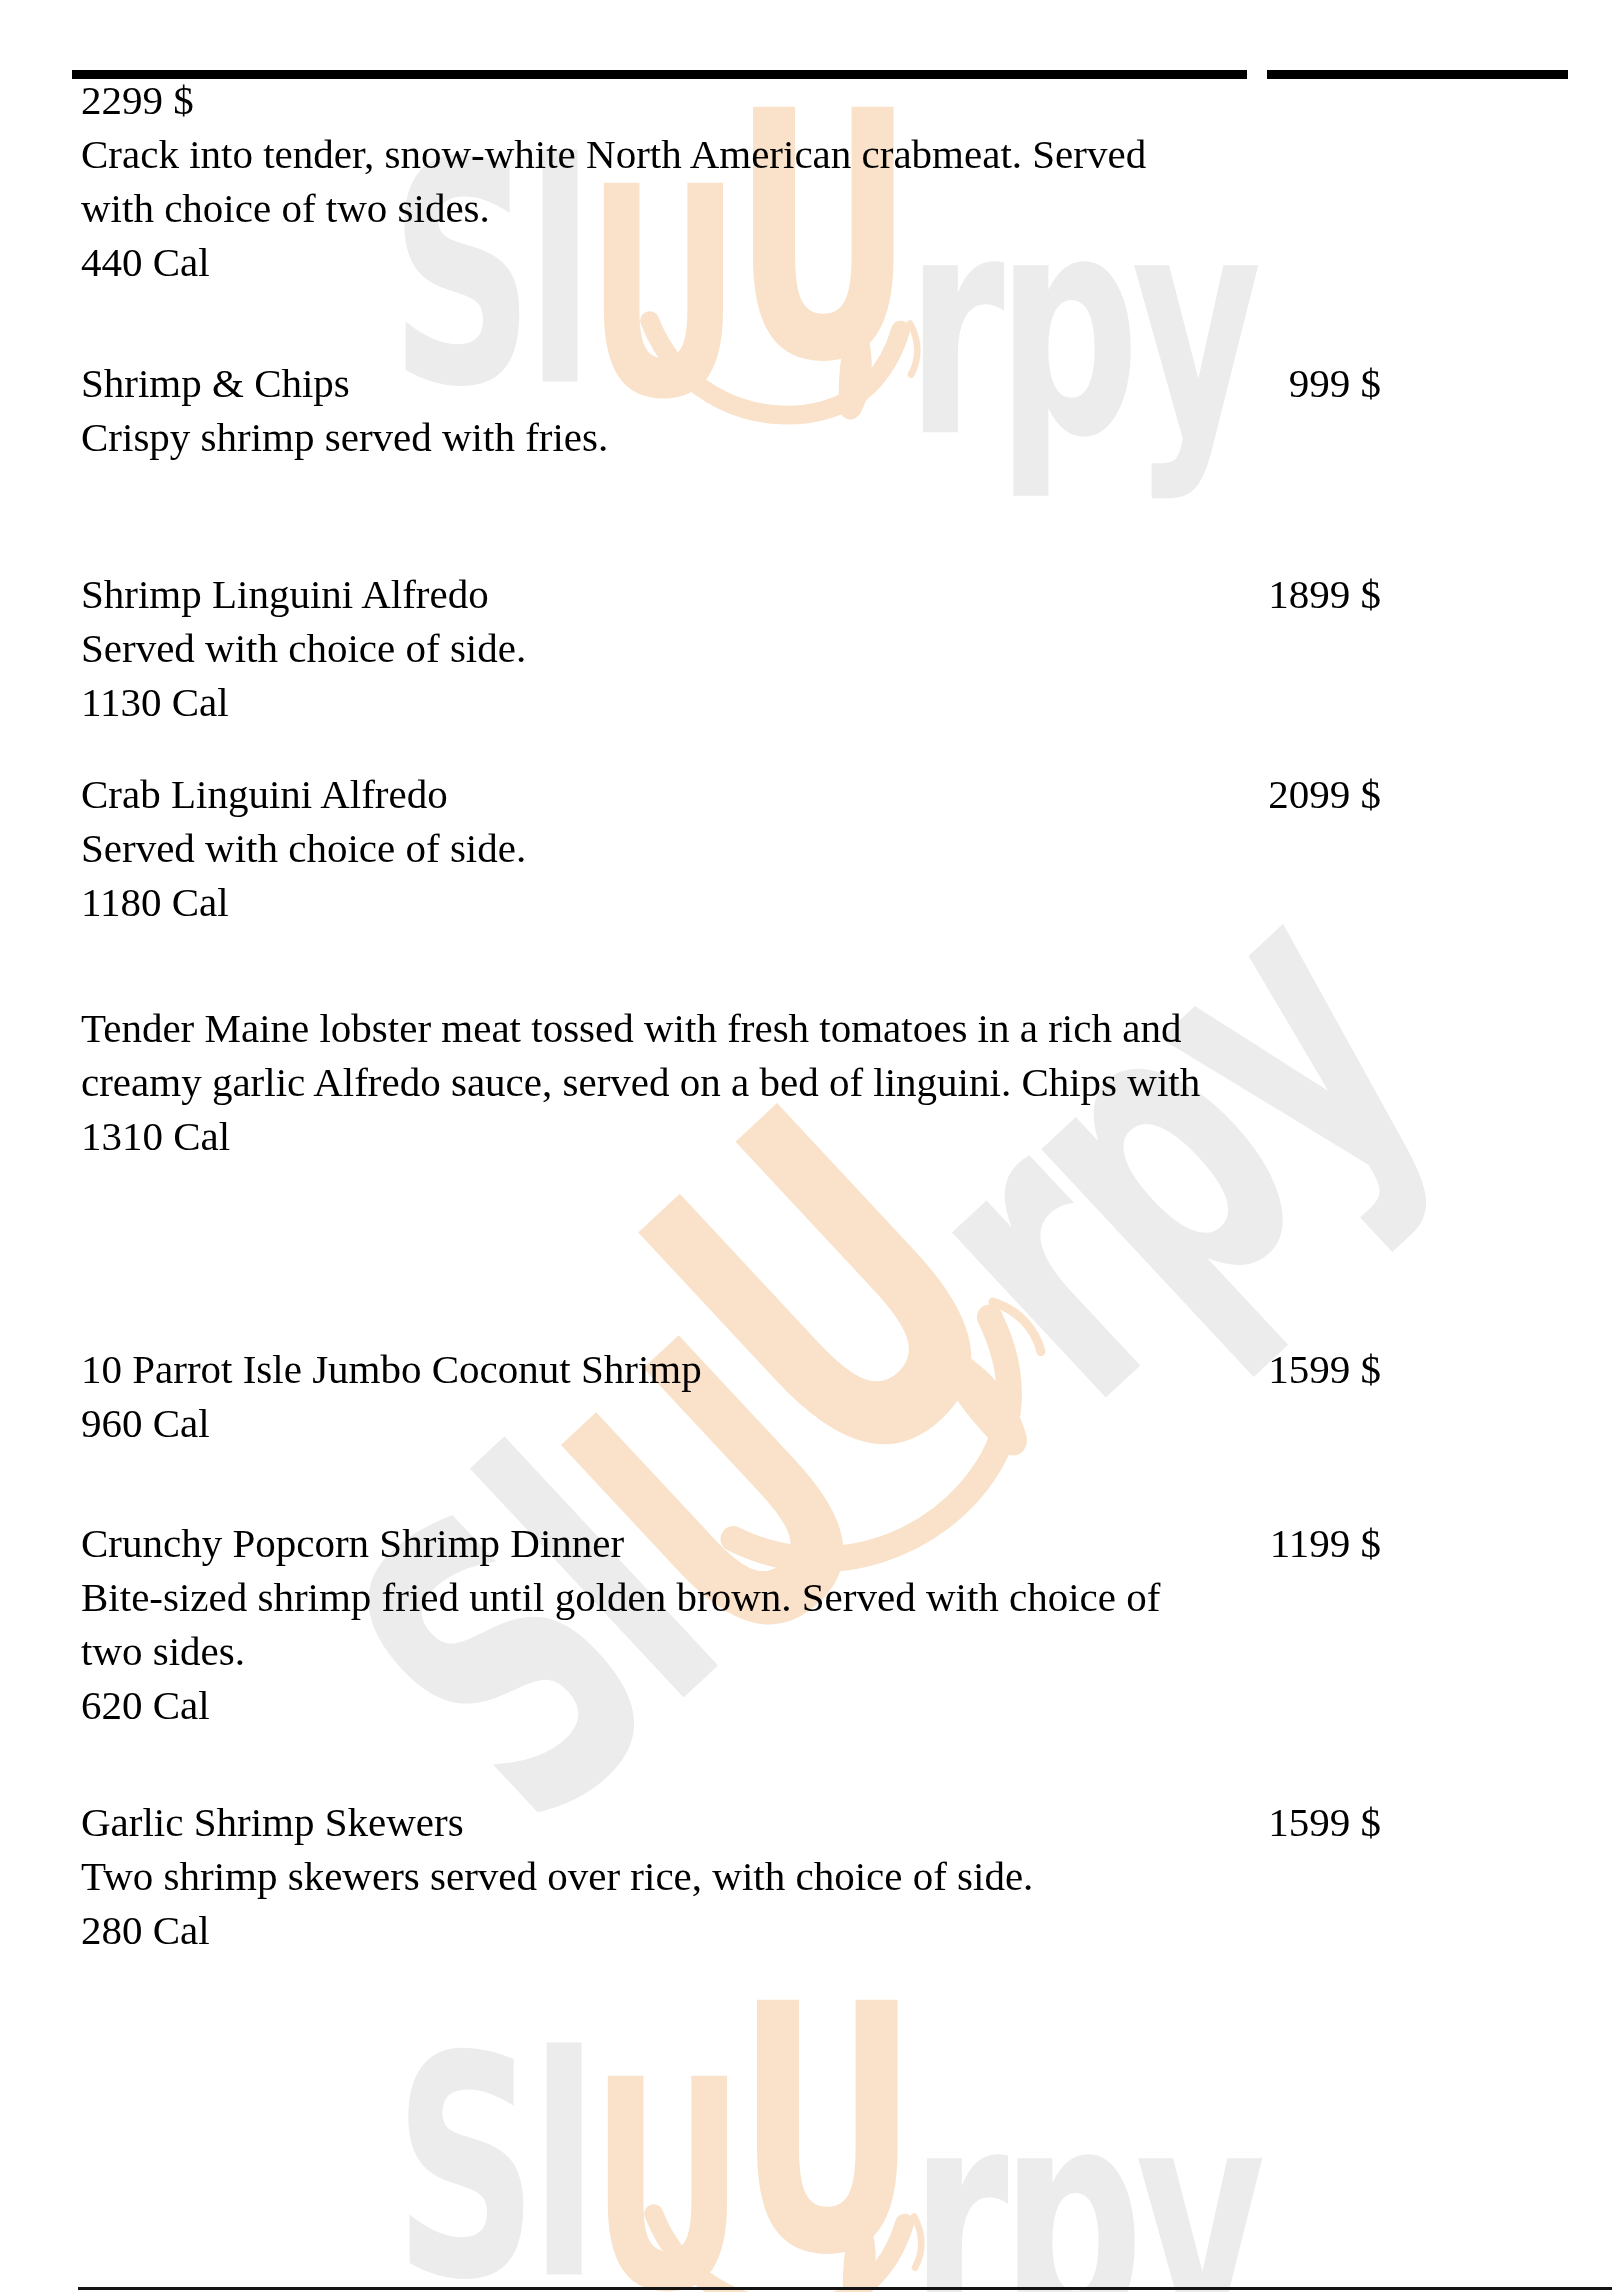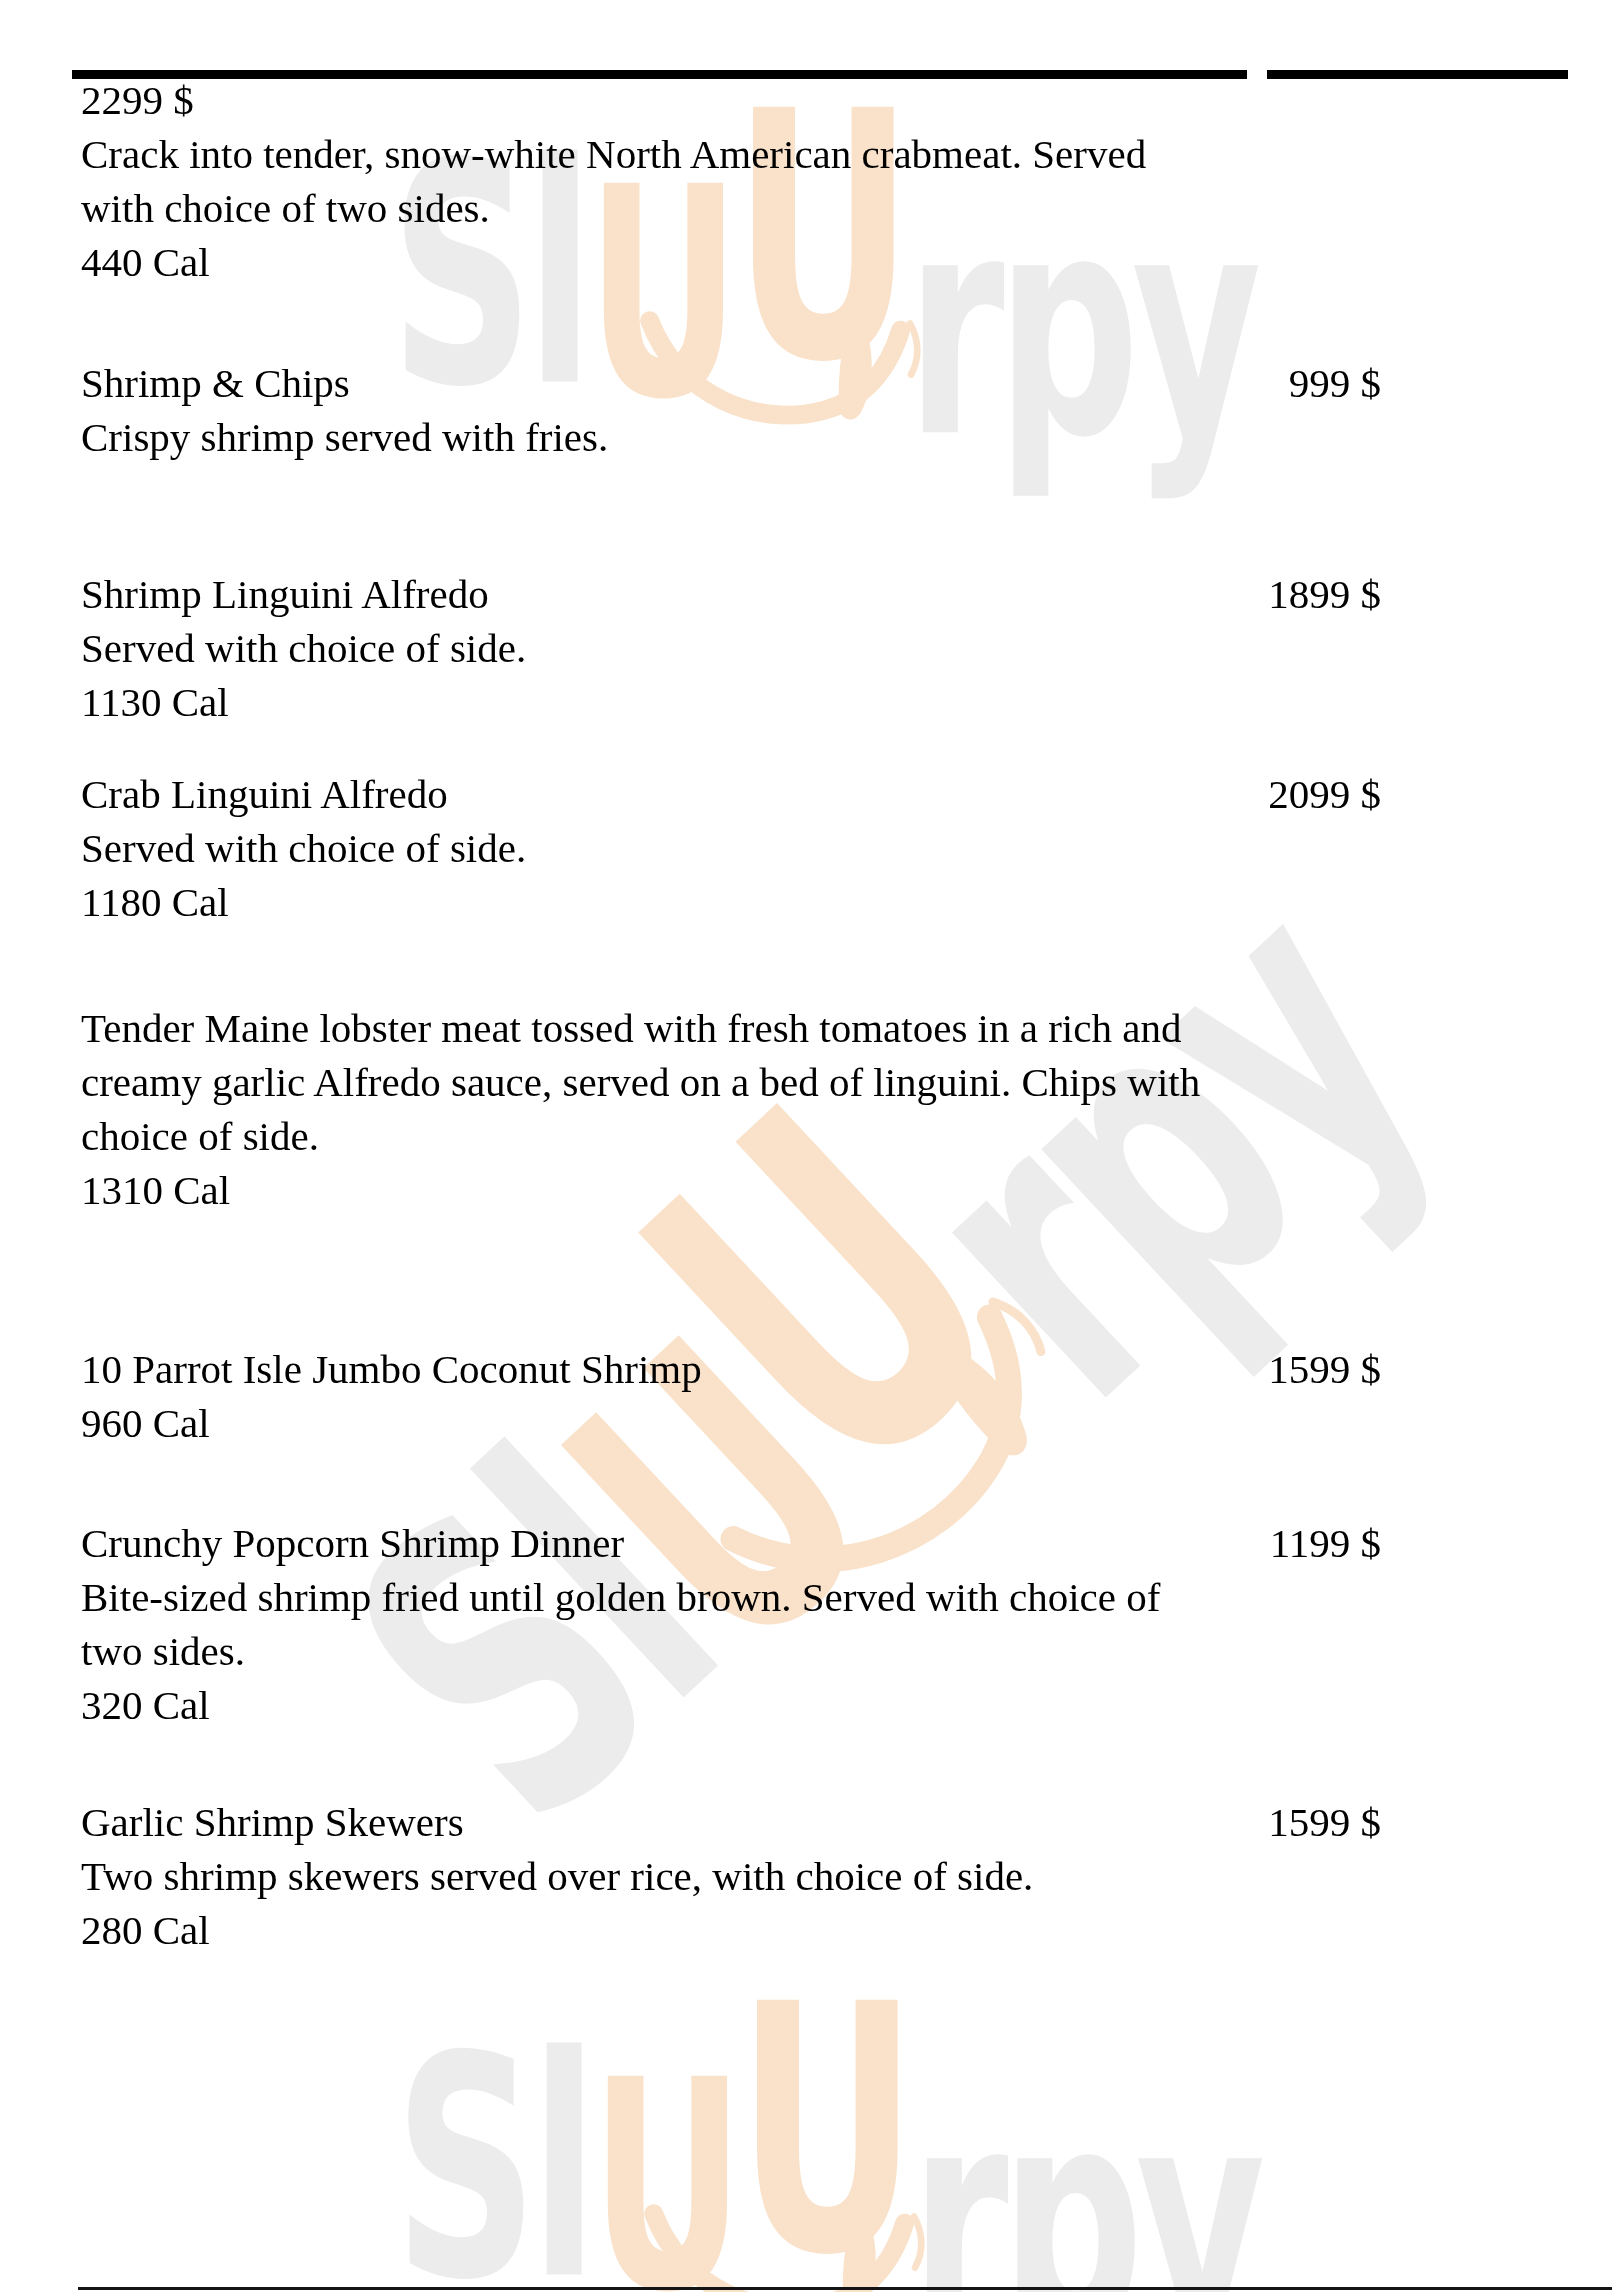--- a/index.html
+++ b/index.html
@@ -130,40 +130,39 @@
     <span class="name">Crab Linguini Alfredo</span>
     <span class="price">2099 $</span>
   </div>
   <div class="line">Served with choice of side.</div>
   <div class="line">1180 Cal</div>
 </section>
 
 <section class="item" style="top:1001px">
   <div class="line">Tender Maine lobster meat tossed with fresh tomatoes in a rich and</div>
   <div class="line">creamy garlic Alfredo sauce, served on a bed of linguini. Chips with</div>
-  <div class="line">choice of side.</div>
   <div class="line">1310 Cal</div>
 </section>
 
 <section class="item" style="top:1342px">
   <div class="row">
     <span class="name">10 Parrot Isle Jumbo Coconut Shrimp</span>
     <span class="price">1599 $</span>
   </div>
   <div class="line">960 Cal</div>
 </section>
 
 <section class="item" style="top:1516px">
   <div class="row">
     <span class="name">Crunchy Popcorn Shrimp Dinner</span>
     <span class="price">1199 $</span>
   </div>
   <div class="line">Bite-sized shrimp fried until golden brown. Served with choice of</div>
   <div class="line">two sides.</div>
-  <div class="line">320 Cal</div>
+  <div class="line">620 Cal</div>
 </section>
 
 <section class="item" style="top:1795px">
   <div class="row">
     <span class="name">Garlic Shrimp Skewers</span>
     <span class="price">1599 $</span>
   </div>
   <div class="line">Two shrimp skewers served over rice, with choice of side.</div>
   <div class="line">280 Cal</div>
 </section>

